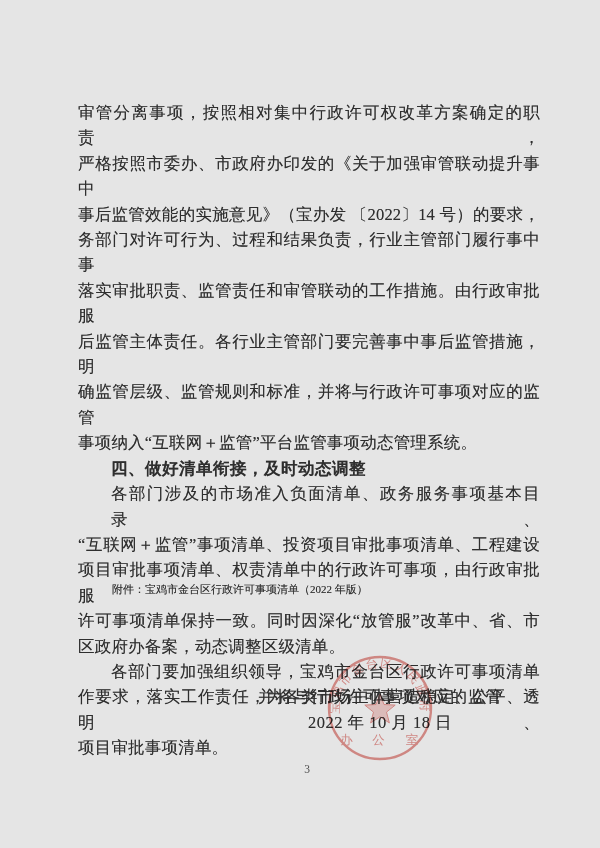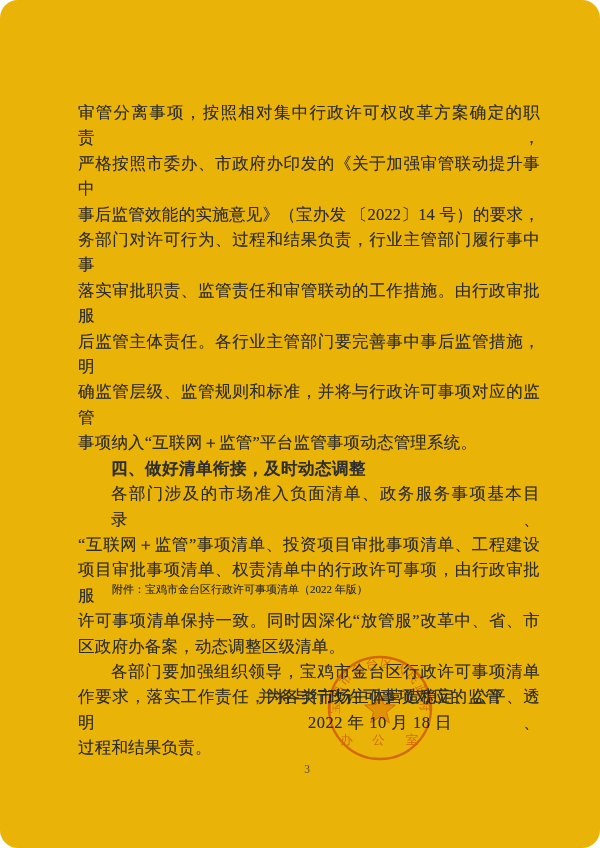--- a/index.html
+++ b/index.html
@@ -7,22 +7,21 @@
   body {
     background: #ffffff;
     font-family: "Liberation Serif", "DejaVu Serif", serif;
     color: #2e2e2e;
     position: relative;
     overflow: hidden;
   }
   .page {
     position: absolute;
     inset: 0;
-    background: #eab308;
-    border-radius: 18px;
+    background: #e5e5e5;
   }
   
   .body-text {
     position: absolute;
     left: 78px;
     top: 100px;
     width: 462px;
     font-size: 16.5px;
     line-height: 25.4px;
     text-shadow: 0 0 0.5px rgba(40,40,40,0.45);
@@ -117,21 +116,21 @@
       <div class="line justify">确监管层级、监管规则和标准，并将与行政许可事项对应的监管</div>
       <div class="line">事项纳入“互联网＋监管”平台监管事项动态管理系统。</div>
       <div class="line indent heading">四、做好清单衔接，及时动态调整</div>
       <div class="line indent justify">各部门涉及的市场准入负面清单、政务服务事项基本目录、</div>
       <div class="line justify">“互联网＋监管”事项清单、投资项目审批事项清单、工程建设</div>
       <div class="line justify">项目审批事项清单、权责清单中的行政许可事项，由行政审批服</div>
       <div class="line justify">许可事项清单保持一致。同时因深化“放管服”改革中、省、市</div>
       <div class="line">区政府办备案，动态调整区级清单。</div>
       <div class="line indent justify">各部门要加强组织领导，宝鸡市金台区行政许可事项清单</div>
       <div class="line justify">作要求，落实工作责任，为各类市场主体营造稳定、公平、透明、</div>
-      <div class="line">过程和结果负责。</div>
+      <div class="line">项目审批事项清单。</div>
     </div>
 
   <div class="attachment">附件：宝鸡市金台区行政许可事项清单（2022 年版）</div>
 
   <div class="signature">
     <div class="sig-org">并将与行政许可事项对应的监管</div>
     <div class="sig-date">2022 年 10 月 18 日</div>
   </div>
 
   <svg class="seal" viewBox="0 0 108 108" xmlns="http://www.w3.org/2000/svg">

